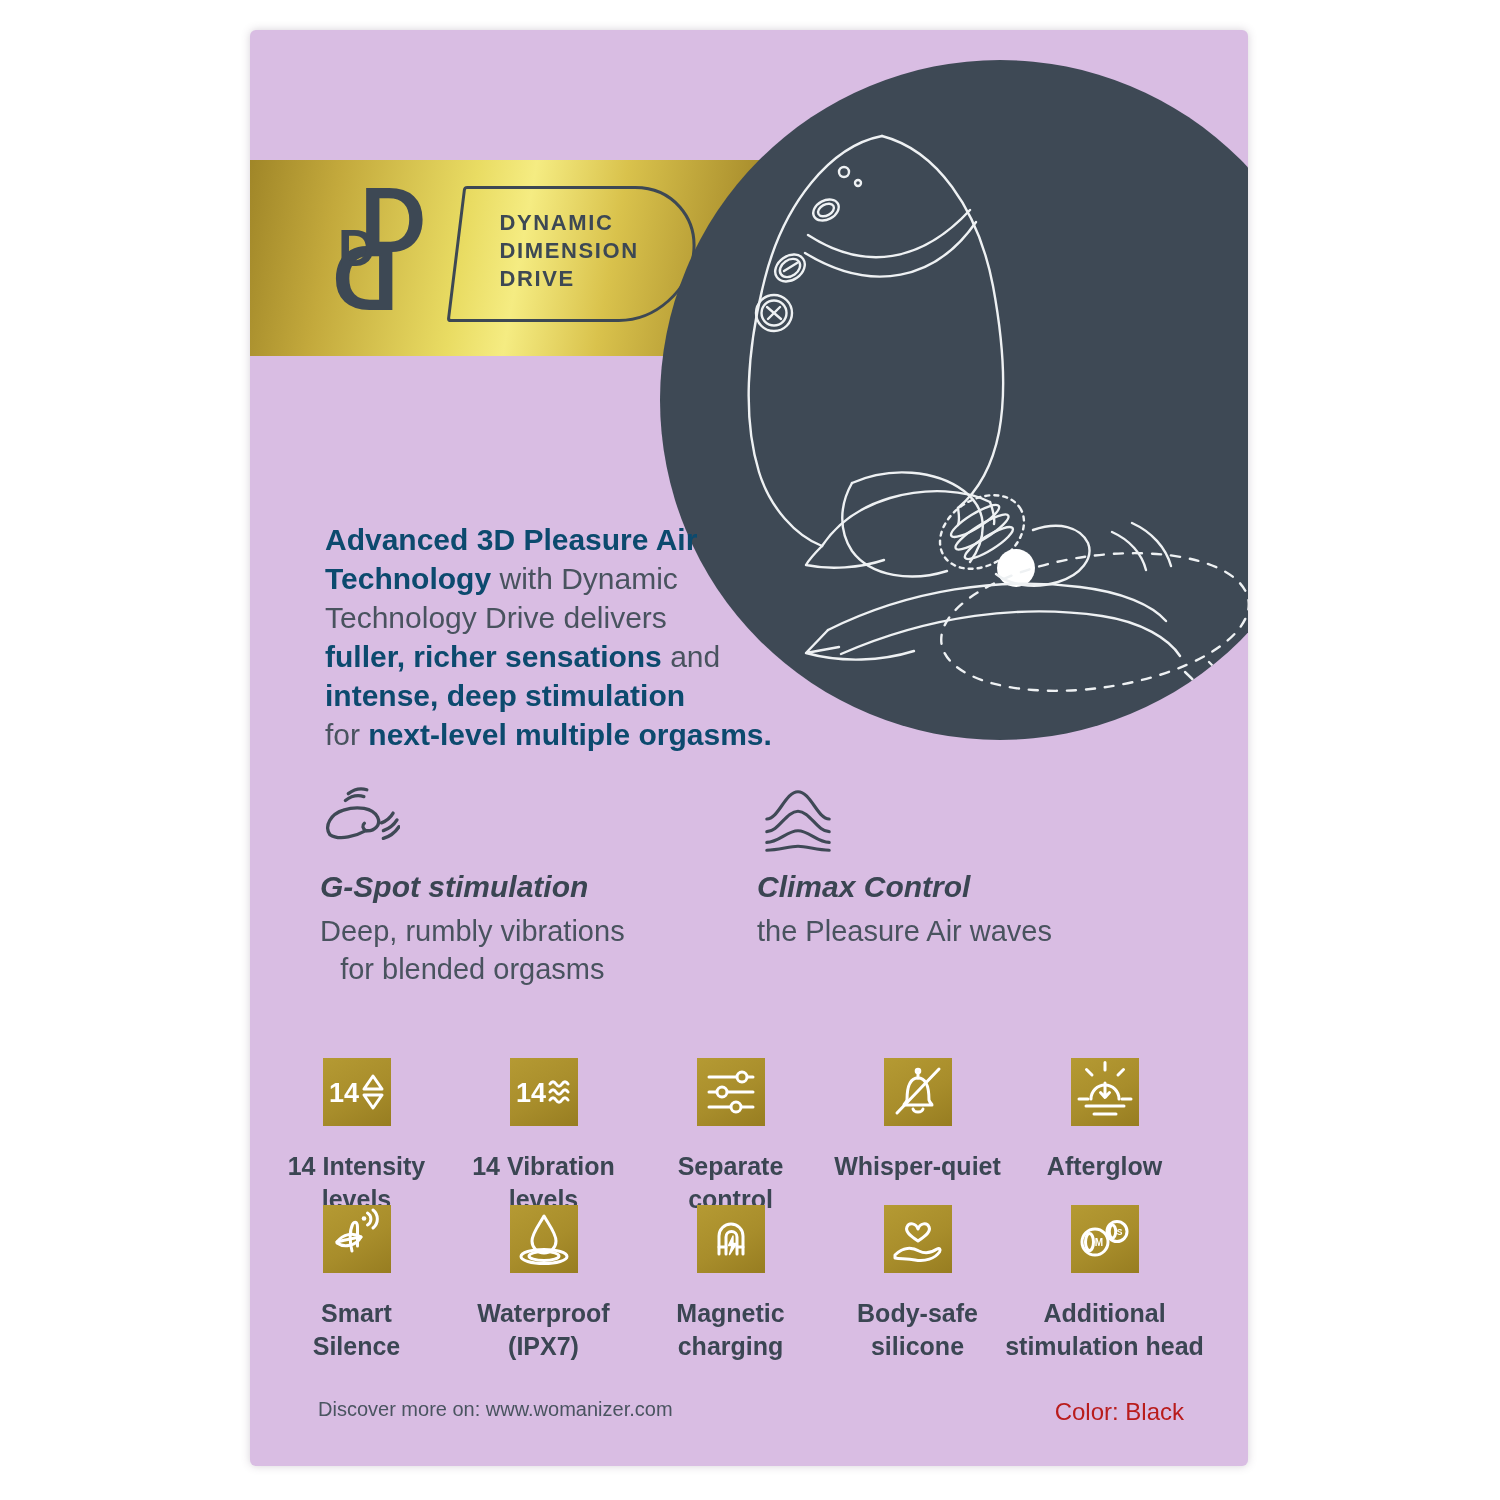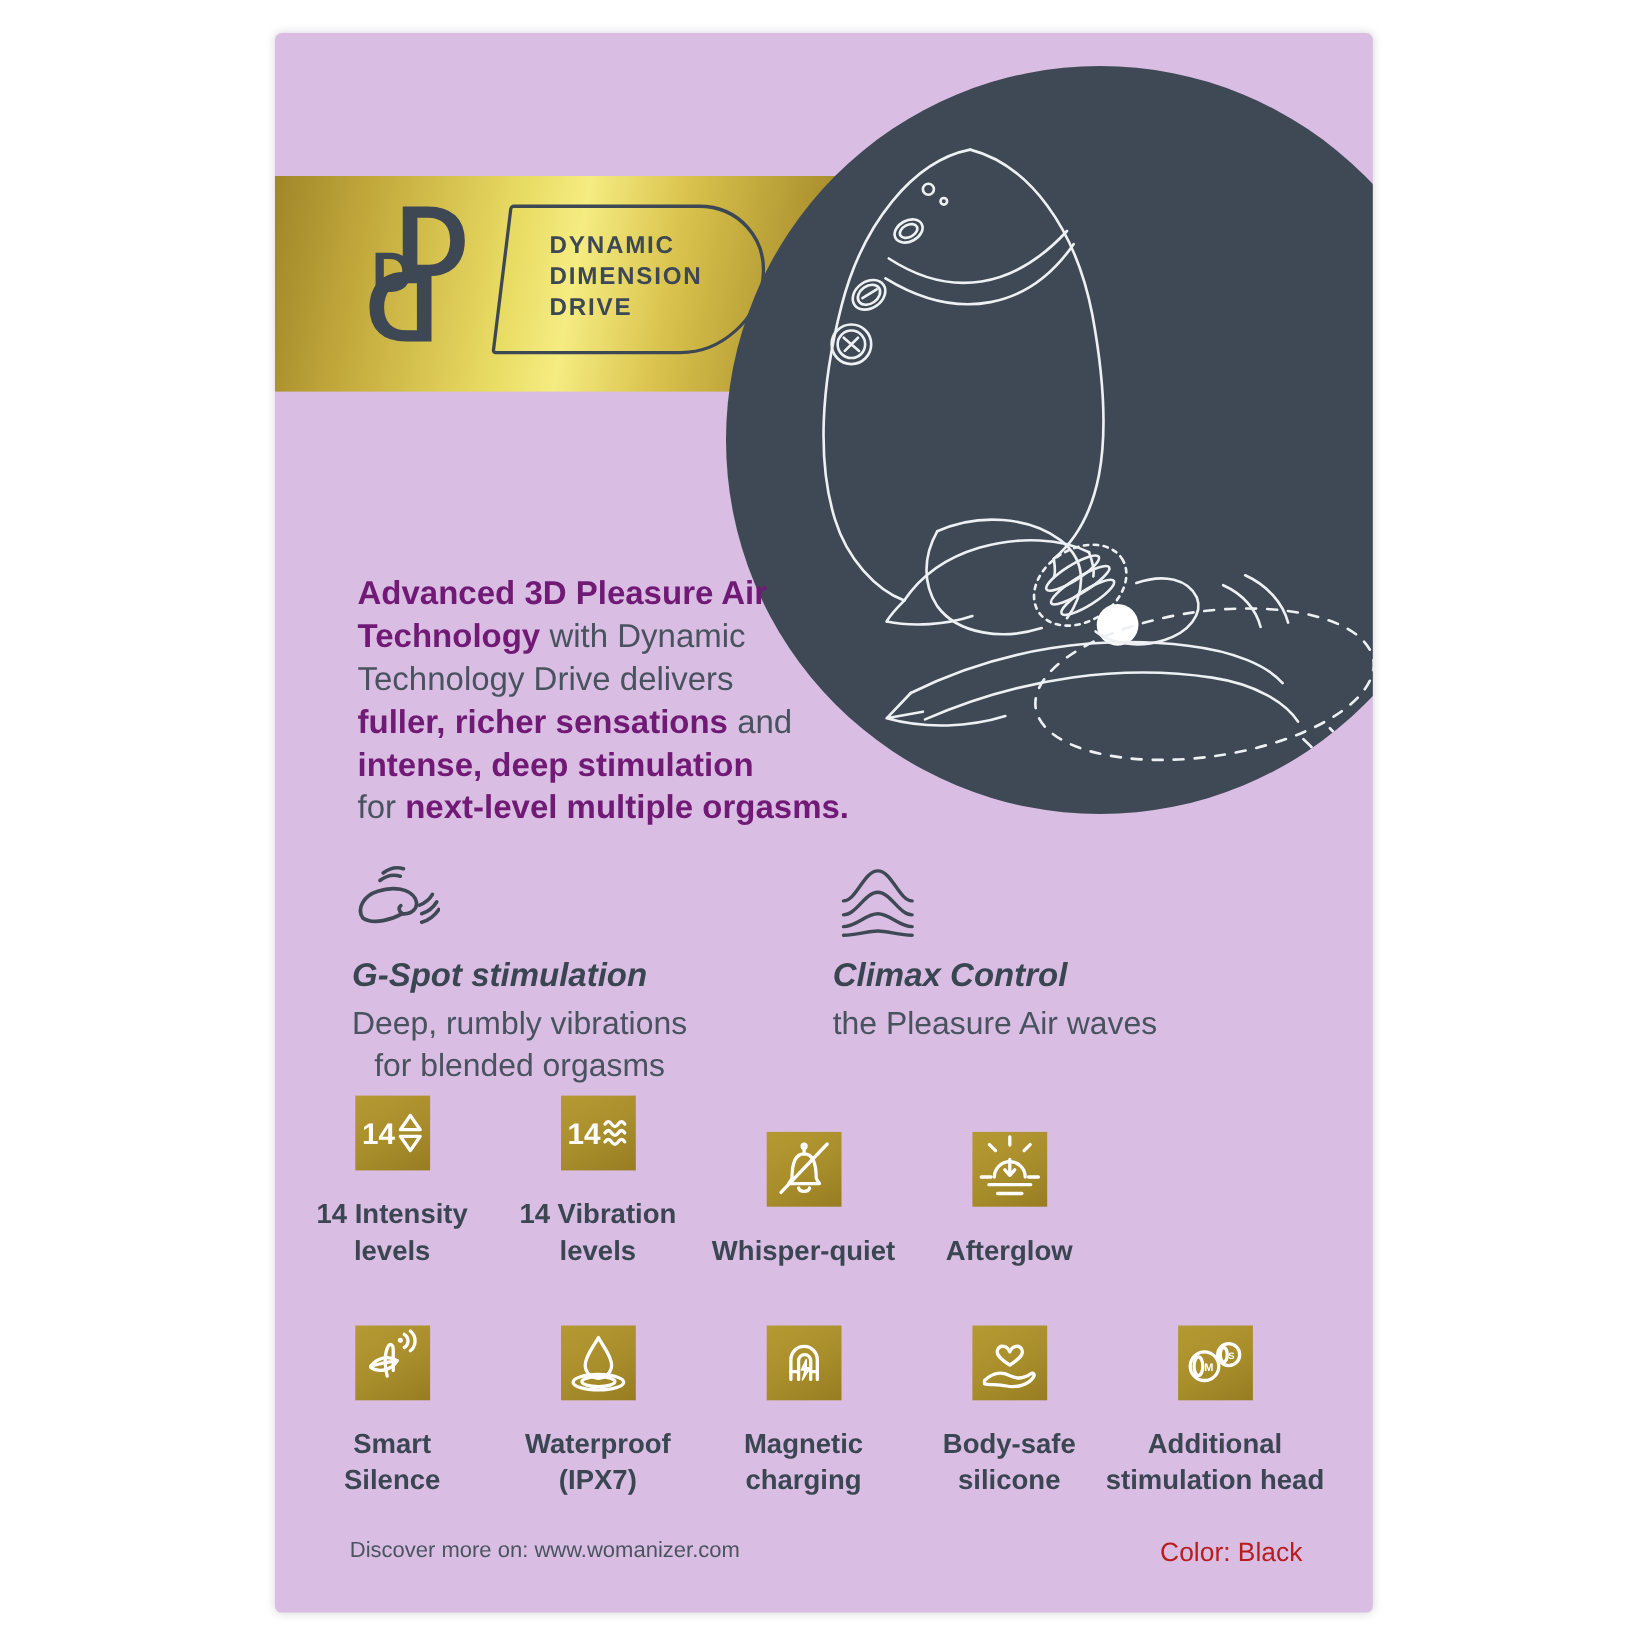--- a/index.html
+++ b/index.html
@@ -19,31 +19,31 @@
          border-radius:4px 70px 70px 4px;transform:skewX(-7deg);box-sizing:border-box;}
   .badge-inner{transform:skewX(7deg);padding:20px 0 0 40px;color:#3d4854;font-weight:bold;
          font-size:22px;line-height:28px;letter-spacing:1.6px;}
   
   .circle{position:absolute;left:410px;top:30px;width:680px;height:680px;border-radius:50%;
           background:#3e4955;z-index:2;overflow:hidden;}
   .circle svg{position:absolute;left:0;top:0;}
   
   .intro{position:absolute;left:75px;top:490px;width:470px;font-size:30px;line-height:39px;
          color:#49535f;z-index:3;}
-  .intro .b{font-weight:bold;color:#701a75;}
+  .intro .b{font-weight:bold;color:#0c4a6e;}
   
   .feature{position:absolute;top:750px;color:#49535f;z-index:3;}
   .feature.f0{left:70px;}
   .feature.f1{left:507px;}
   .feature .ficon{margin-bottom:14px;height:74px;}
   .feature h3{margin:0 0 6px 0;font-size:30px;line-height:38px;color:#3a4552;font-style:italic;}
   .feature .fline{font-size:29px;line-height:38px;text-align:center;}
   
   .grid{position:absolute;left:13px;width:972px;display:flex;z-index:3;}
-  .grid.r0{top:966px;align-items:flex-end;}
+  .grid.r0{top:1028px;}
   .grid.r1{top:1175px;}
   .cell{width:187px;display:flex;flex-direction:column;align-items:center;}
   .tile{width:68px;height:68px;background:linear-gradient(150deg,#b59a33 0%,#a88d2b 55%,#977d21 100%);
         display:flex;align-items:center;justify-content:center;}
   .tile svg{display:block;width:68px;height:68px;font-family:"Liberation Sans",sans-serif;}
   .glabel{margin-top:24px;width:214px;text-align:center;font-weight:bold;font-size:25px;
           line-height:33px;color:#3b4653;}
   
   .footer-left{position:absolute;left:68px;top:1368px;font-size:20px;color:#4a5460;z-index:3;}
   .footer-right{position:absolute;right:64px;top:1368px;font-size:24px;color:#b91c1c;z-index:3;}
@@ -178,20 +178,33 @@
               </g>
               <text x="6" y="44" font-size="27" font-weight="bold" fill="#fff">14</text>
             </svg>
           </div>
           <div class="glabel">14 Vibration<br>levels</div>
         </div>
         <div class="cell">
           <div class="tile">
             <svg viewBox="0 0 68 68">
               <g fill="none" stroke="#fff" stroke-width="3" stroke-linecap="round" stroke-linejoin="round">
+                <path d="M12 19 H56 M12 34 H56 M12 49 H56"></path>
+                <circle cx="45" cy="19" r="5" fill="#a88e2c"></circle>
+                <circle cx="25" cy="34" r="5" fill="#a88e2c"></circle>
+                <circle cx="39" cy="49" r="5" fill="#a88e2c"></circle>
+              </g>
+            </svg>
+          </div>
+          <div class="glabel">Separate<br>control</div>
+        </div>
+        <div class="cell">
+          <div class="tile">
+            <svg viewBox="0 0 68 68">
+              <g fill="none" stroke="#fff" stroke-width="3" stroke-linecap="round" stroke-linejoin="round">
                 <path d="M23 42 C23 29 26 20 34 20 C42 20 45 29 45 42 C46 45 48 46 48 47 L20 47 C20 46 22 45 23 42 Z"></path>
                 <path d="M34 20 L34 15"></path>
                 <circle cx="34" cy="13" r="1.8"></circle>
                 <path d="M29 51 C30 55 38 55 39 51"></path>
                 <path d="M13 55 L55 11"></path>
               </g>
             </svg>
           </div>
           <div class="glabel">Whisper-quiet</div>
         </div>

